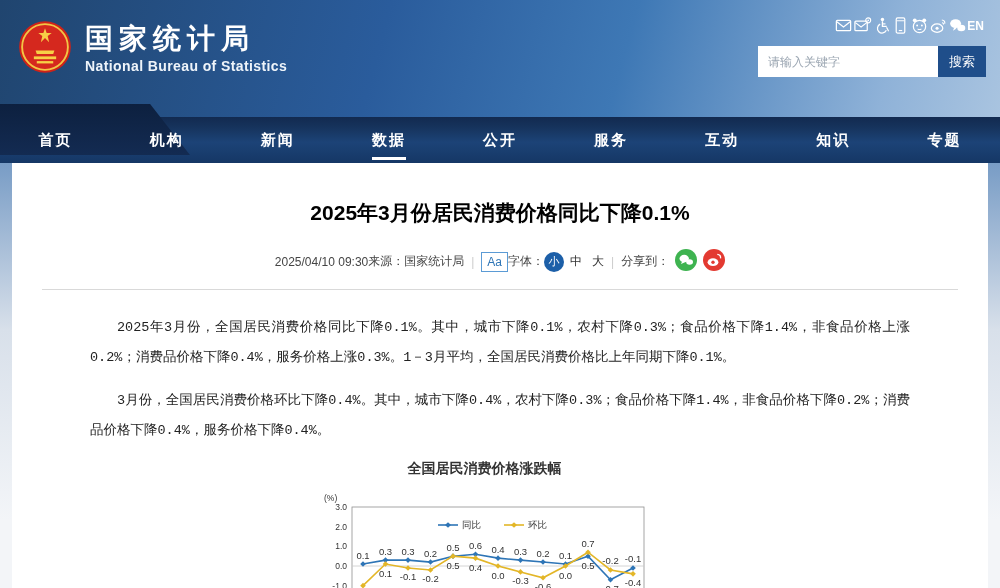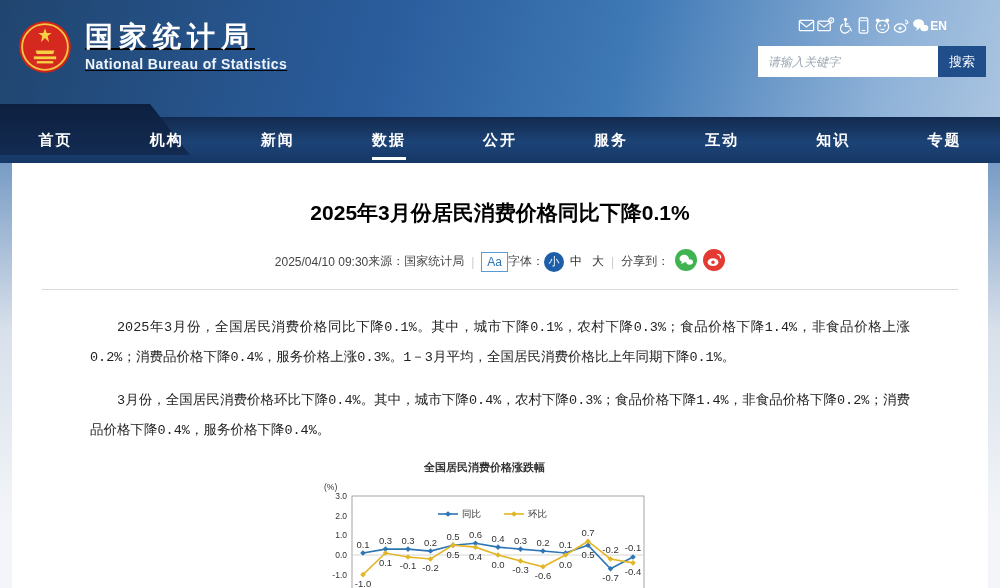--- a/index.html
+++ b/index.html
@@ -7,34 +7,33 @@
   body {
     width:1000px; height:588px; overflow:hidden;
     font-family:"Liberation Sans", sans-serif;
     background:linear-gradient(180deg,#35659f 0px,#7c9fc7 170px,#d8e0ea 330px,#f3f5f8 520px);
   }
   
   .site-header{
     position:relative; height:117px;
     background:linear-gradient(105deg,#20456f 0%,#2a5c9c 38%,#3e78b5 62%,#8fb2d8 88%,#a9c4e0 100%);
   }
-  .brand{ position:absolute; left:18px; top:20px; display:flex; align-items:center; gap:13px;text-decoration:underline; }
+  .brand{ position:absolute; left:18px; top:20px; display:flex; align-items:flex-end; gap:13px; }
   .emblem{ width:54px; height:54px; }
   .brand-cn{ font-size:28px; font-weight:bold; color:#fff; letter-spacing:6px; line-height:1.1; }
   .brand-en{ font-size:14px; color:#eef4fa; letter-spacing:.4px; margin-top:3px; font-weight:bold; }
   .header-right{ position:absolute; right:14px; top:16px; width:228px; }
-  .icon-row{ display:flex; justify-content:center; align-items:center; margin-bottom:11px; padding:0 2px; }
+  .icon-row{ display:flex; justify-content:flex-end; align-items:center; margin-bottom:11px; padding:0 2px; }
   .hicon{ width:19px; height:19px; display:inline-block; cursor:pointer; }
   .hicon svg{ width:100%; height:100%; }
   .lang{ color:#fff; font-size:12px; font-weight:bold; cursor:pointer; }
   .search-bar{ display:flex; height:31px; }
   .search-bar input{
     flex:1; border:none; outline:none; padding:0 10px; font-size:12px; color:#333;
     font-family:"Liberation Sans",sans-serif;
-    font-style:italic;
   }
   .search-bar input::placeholder{ color:#9aa5b1; }
   .search-bar button{
     width:48px; border:none; background:#1f4e8a; color:#fff; font-size:13px; cursor:pointer;
     font-family:"Liberation Sans",sans-serif;
   }
   
   .nav{
     position:relative; height:46px; display:flex;
     background:linear-gradient(180deg,#122a50 0%,#16335c 22%,#1c4377 55%,#153765 100%);
@@ -71,21 +70,21 @@
   .share-icon svg{ width:100%; height:100%; }
   .divider{ border:none; border-top:1px solid #d9d9d9; margin:15px 30px 0; }
   .para{
     font-family:Liberation Mono, monospace; font-size:13.5px; color:#222;
     line-height:30px; text-indent:2em; margin:0; padding:0 78px; text-align:justify;
   }
   .para.first{ margin-top:23px; }
   .para.second{ margin-top:13px; }
   
   .chart-wrap{ margin:14px 0 0 300px; width:345px; }
-  .chart-title{ text-align:center; font-size:11px; font-weight:bold; color:#333; margin-bottom:7px; }
+  .chart-title{ text-align:center; font-size:14px; font-weight:bold; color:#333; margin-bottom:15px; }
   .chart-wrap svg text{ font-family:"Liberation Sans",sans-serif; }
 </style>
 </head>
 <body>
 
 <header class="site-header">
   <div class="brand">
     <svg class="emblem" viewBox="0 0 46 46">
       <circle cx="23" cy="23" r="22" fill="#cf2218"></circle>
       <circle cx="23" cy="23" r="19.5" fill="#d5281e" stroke="#f3c545" stroke-width="1.6"></circle>

